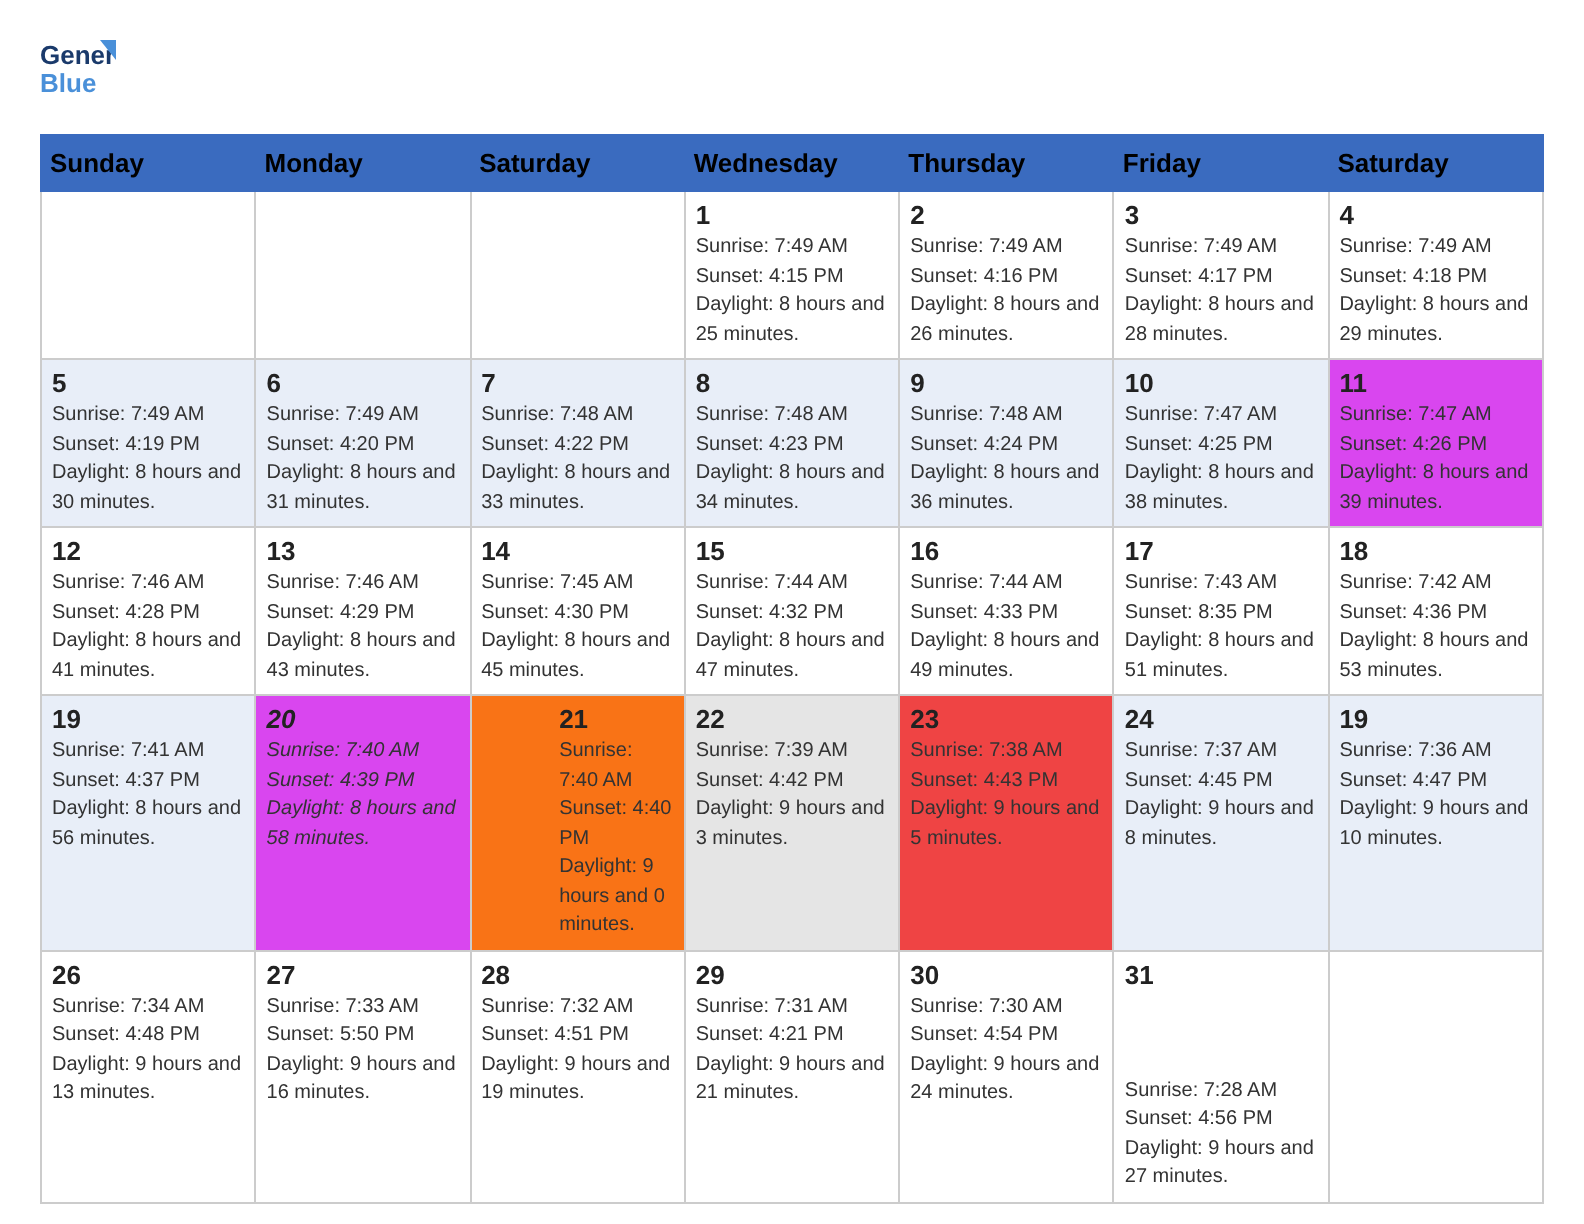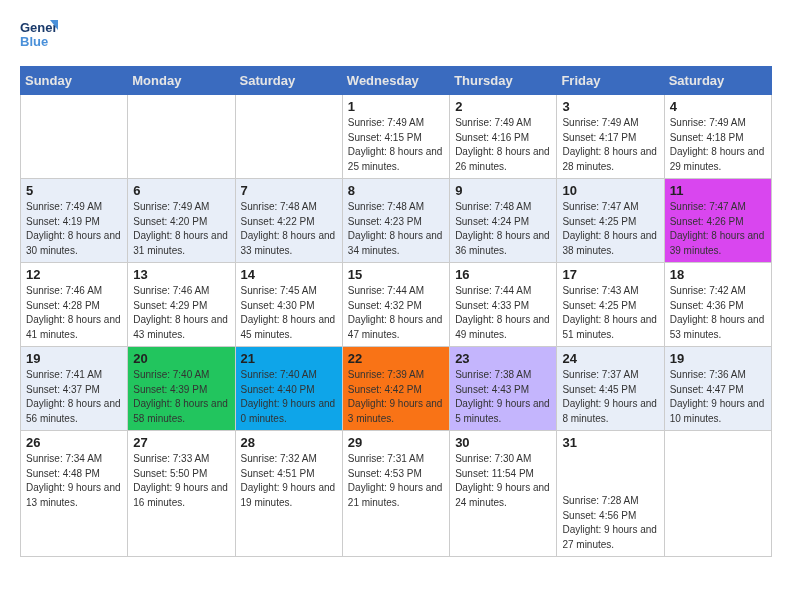--- a/index.html
+++ b/index.html
@@ -36,21 +36,21 @@
       font-size: 15px;
       color: #333;
     }
     .calendar-table {
       width: 100%;
       border-collapse: collapse;
       border: 1px solid #ccc;
     }
     .calendar-table th {
       background-color: #3a6bbf;
-      color: #e5e5e5;
+      color: #000000;
       font-size: 13px;
       font-weight: bold;
       padding: 6px 4px;
       text-align: left;
       border: 1px solid #3a6bbf;
     }
     .calendar-table td {
       vertical-align: top;
       border: 1px solid #ccc;
       padding: 4px 5px;
@@ -216,56 +216,56 @@
           </td>
           <td>
             <div class="day-number">16</div>
             <div class="day-info" style="white-space: pre-line;">Sunrise: 7:44 AM
 Sunset: 4:33 PM
 Daylight: 8 hours and 49 minutes.</div>
           </td>
           <td>
             <div class="day-number">17</div>
             <div class="day-info" style="white-space: pre-line;">Sunrise: 7:43 AM
-Sunset: 4:25 PM
+Sunset: 8:35 PM
 Daylight: 8 hours and 51 minutes.</div>
           </td>
           <td>
             <div class="day-number">18</div>
             <div class="day-info" style="white-space: pre-line;">Sunrise: 7:42 AM
 Sunset: 4:36 PM
 Daylight: 8 hours and 53 minutes.</div>
           </td>
         </tr>
         <tr>
           <td style="background-color: rgb(232, 238, 248);">
             <div class="day-number">19</div>
             <div class="day-info" style="white-space: pre-line;">Sunrise: 7:41 AM
 Sunset: 4:37 PM
 Daylight: 8 hours and 56 minutes.</div>
           </td>
-          <td style="background-color: #22c55e;">
+          <td style="background-color: #d946ef; font-style: italic;">
             <div class="day-number">20</div>
             <div class="day-info" style="white-space: pre-line;">Sunrise: 7:40 AM
 Sunset: 4:39 PM
 Daylight: 8 hours and 58 minutes.</div>
           </td>
-          <td style="background-color: #0ea5e9;">
+          <td style="background-color: #f97316; padding-left: 44px;">
             <div class="day-number">21</div>
             <div class="day-info" style="white-space: pre-line;">Sunrise: 7:40 AM
 Sunset: 4:40 PM
 Daylight: 9 hours and 0 minutes.</div>
           </td>
-          <td style="background-color: #f97316;">
+          <td style="background-color: #e5e5e5;">
             <div class="day-number">22</div>
             <div class="day-info" style="white-space: pre-line;">Sunrise: 7:39 AM
 Sunset: 4:42 PM
 Daylight: 9 hours and 3 minutes.</div>
           </td>
-          <td style="background-color: #c4b5fd;">
+          <td style="background-color: #ef4444;">
             <div class="day-number">23</div>
             <div class="day-info" style="white-space: pre-line;">Sunrise: 7:38 AM
 Sunset: 4:43 PM
 Daylight: 9 hours and 5 minutes.</div>
           </td>
           <td style="background-color: rgb(232, 238, 248);">
             <div class="day-number">24</div>
             <div class="day-info" style="white-space: pre-line;">Sunrise: 7:37 AM
 Sunset: 4:45 PM
 Daylight: 9 hours and 8 minutes.</div>
@@ -292,27 +292,27 @@
           </td>
           <td>
             <div class="day-number">28</div>
             <div class="day-info" style="white-space: pre-line;">Sunrise: 7:32 AM
 Sunset: 4:51 PM
 Daylight: 9 hours and 19 minutes.</div>
           </td>
           <td>
             <div class="day-number">29</div>
             <div class="day-info" style="white-space: pre-line;">Sunrise: 7:31 AM
-Sunset: 4:53 PM
+Sunset: 4:21 PM
 Daylight: 9 hours and 21 minutes.</div>
           </td>
           <td>
             <div class="day-number">30</div>
             <div class="day-info" style="white-space: pre-line;">Sunrise: 7:30 AM
-Sunset: 11:54 PM
+Sunset: 4:54 PM
 Daylight: 9 hours and 24 minutes.</div>
           </td>
           <td>
             <div class="day-number">31</div>
             <div class="day-info" style="white-space: pre-line; margin-top: 44px;">Sunrise: 7:28 AM
 Sunset: 4:56 PM
 Daylight: 9 hours and 27 minutes.</div>
           </td>
           <td class="empty-cell"></td>
         </tr>

